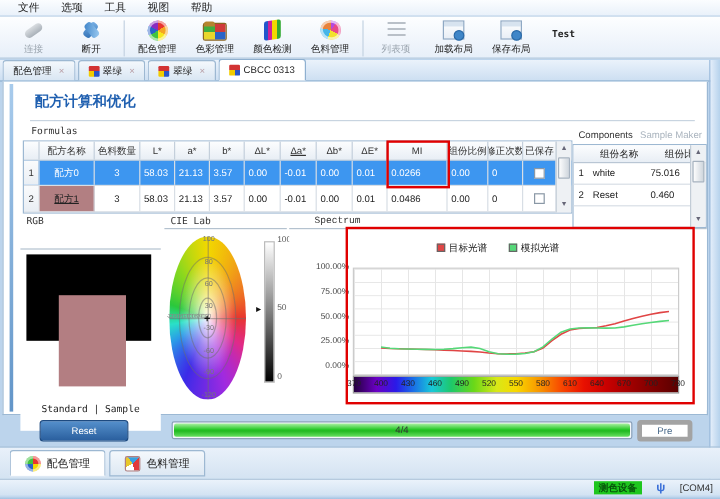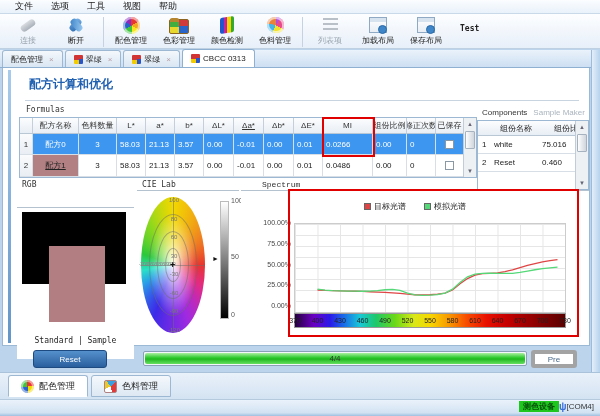--- a/index.html
+++ b/index.html
@@ -118,21 +118,21 @@
   #progress-fill { position:absolute; left:1px; top:1px; bottom:1px; width:99.5%; background:linear-gradient(#a8f0a0,#28c828 45%,#20b820 55%,#66e060); border-radius:2px; }
   #progress-text { position:absolute; inset:0; display:flex; align-items:center; justify-content:center; font-size:8px; color:#333; }
   #pre-btn { position:absolute; left:528px; top:282px; width:46px; height:18px; background:#fff; border:4px solid #a3a3a3; border-radius:3px; color:#4a6a8a; font-size:8px; display:flex; align-items:center; justify-content:center; }
 
   
   #footerbar { position:absolute; left:0; top:372px; width:600px; height:27px; background:linear-gradient(#e9f1fa,#d4e3f2); border-top:1px solid #aac2da; display:flex; align-items:flex-start; padding:2px 0 0 8px; }
   .ftab { height:22px; display:flex; align-items:center; gap:5px; padding:0 12px; border:1px solid #9db8d2; border-radius:3px 3px 0 0; background:linear-gradient(#f4f8fc,#dde8f3); font-size:9px; margin-right:3px; }
   .ftab.active { background:#fff; border-bottom-color:#fff; }
   .ftab .fwheel { width:13px; height:13px; border-radius:50%; background:conic-gradient(#e8352f 0 90deg,#f2d800 90deg 180deg,#2a64c8 180deg 270deg,#41c33f 270deg 360deg); box-shadow:inset 0 0 0 2px rgba(255,255,255,.5); }
   .ftab .fpalette { width:13px; height:13px; border-radius:2px; background:conic-gradient(from 45deg,#e03a3a 0 120deg,#fff 120deg 200deg,#e8c82c 200deg 280deg,#38a0e0 280deg 360deg); border:1px solid #b08080; }
-  #statusbar { position:absolute; left:0; top:399px; width:600px; height:14px; background:linear-gradient(#eaf2fb,#d2e2f2); border-top:1px solid #b6cade; display:flex; align-items:center; justify-content:flex-end; padding-right:6px; gap:0; font-size:8px; }
+  #statusbar { position:absolute; left:0; top:399px; width:600px; height:14px; background:linear-gradient(#eaf2fb,#d2e2f2); border-top:1px solid #b6cade; display:flex; align-items:center; justify-content:flex-end; padding-right:6px; gap:12px; font-size:8px; }
   #device-badge { background:#1ec61e; color:#07540b; padding:0 4px; height:11px; display:flex; align-items:center; font-weight:bold; }
   #usb-icon { color:#3a6fd8; font-weight:bold; font-size:10px; }
   #com-port { color:#333; }
   #bottom-strip { position:absolute; left:0; top:413px; width:600px; height:3px; background:linear-gradient(#cfe0f2,#9fc0e0); }
   #right-strip { position:absolute; right:0; top:50px; width:9px; height:349px; background:linear-gradient(90deg,#e4eefa,#b6d2ec); border-left:1px solid #9dbcdc; }
 </style>
 </head>
 <body>
 
 <div id="stage">

